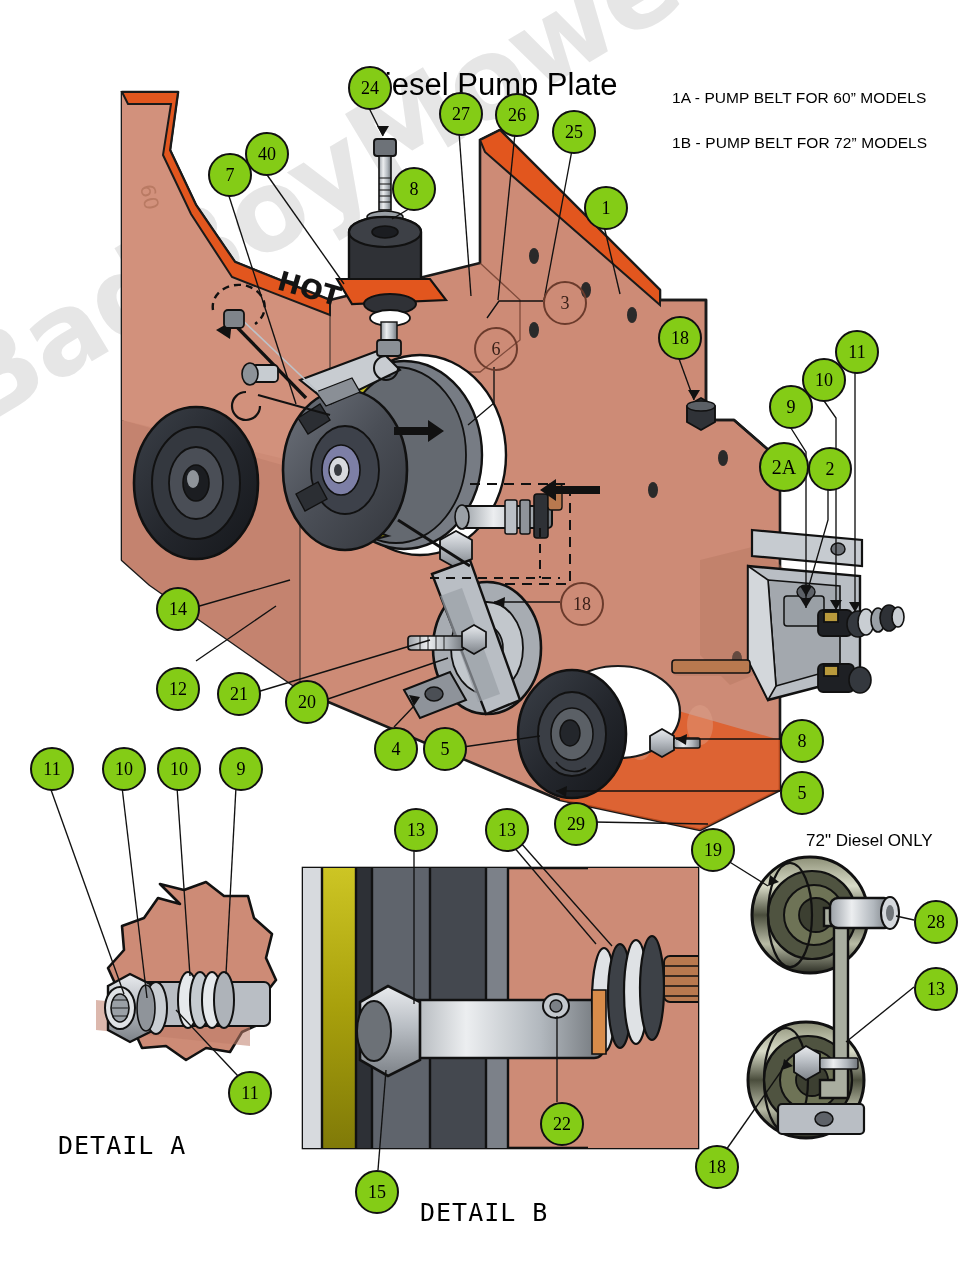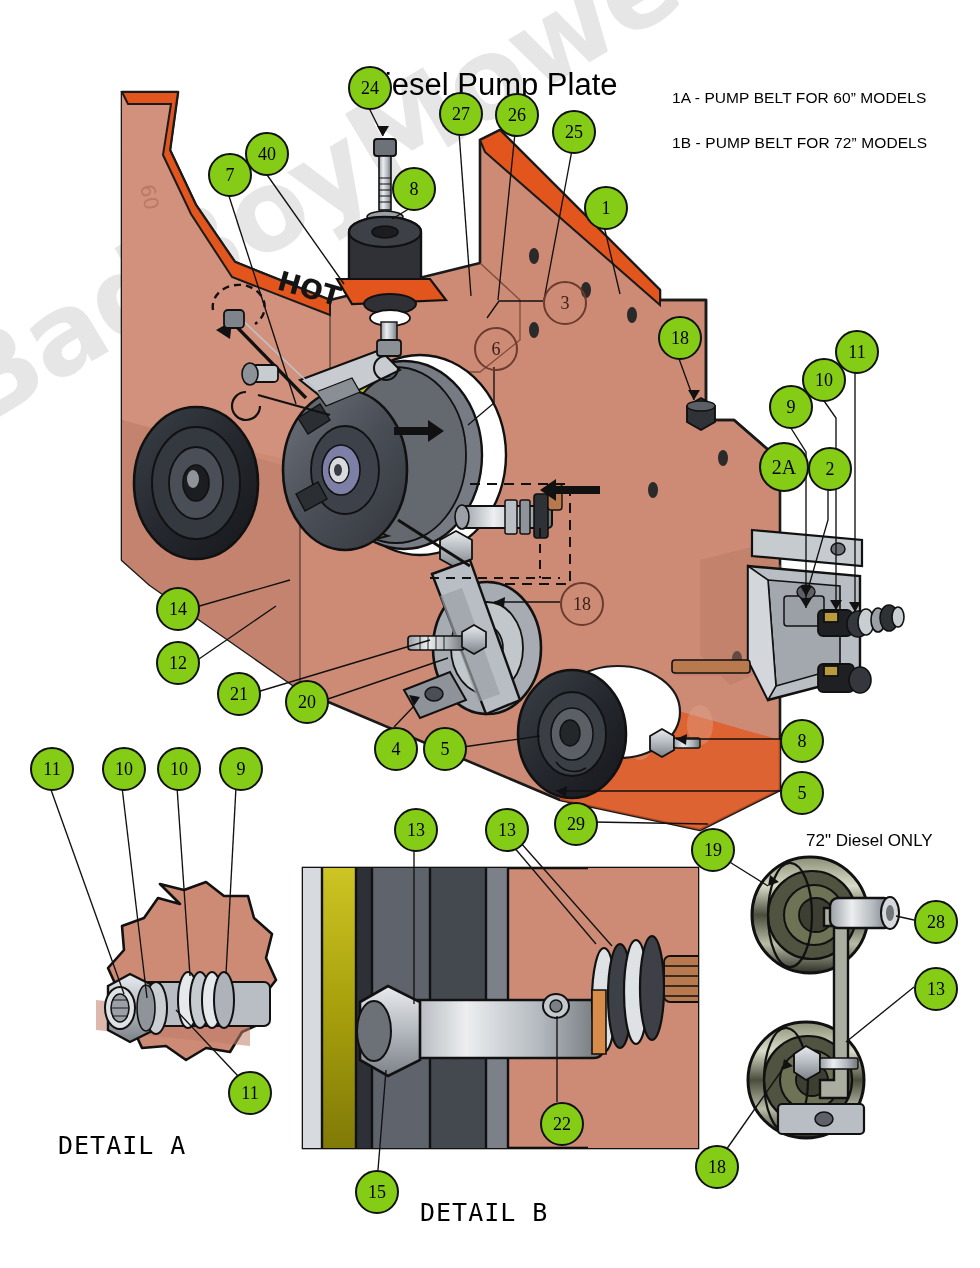--- a/index.html
+++ b/index.html
@@ -476,21 +476,21 @@
   <div class="cal w open" style="left:543px;top:281px">3</div>
   <div class="cal w open" style="left:474px;top:327px">6</div>
   <div class="cal w" style="left:658px;top:316px">18</div>
   <div class="cal w" style="left:835px;top:330px">11</div>
   <div class="cal w" style="left:802px;top:358px">10</div>
   <div class="cal w" style="left:769px;top:385px">9</div>
   <div class="cal w" style="left:808px;top:447px">2</div>
   <div class="cal big" style="left:759px;top:442px">2A</div>
   <div class="cal w" style="left:156px;top:587px">14</div>
   <div class="cal w open" style="left:560px;top:582px">18</div>
-  <div class="cal w" style="left:156px;top:641px">12</div>
+  <div class="cal w" style="left:156px;top:667px">12</div>
   <div class="cal w" style="left:217px;top:672px">21</div>
   <div class="cal w" style="left:285px;top:680px">20</div>
   <div class="cal w" style="left:374px;top:727px">4</div>
   <div class="cal w" style="left:423px;top:727px">5</div>
   <div class="cal w" style="left:780px;top:719px">8</div>
   <div class="cal w" style="left:780px;top:771px">5</div>
   <div class="cal w" style="left:554px;top:802px">29</div>
   <div class="cal w" style="left:691px;top:828px">19</div>
 
   <div class="cal w" style="left:30px;top:747px">11</div>

